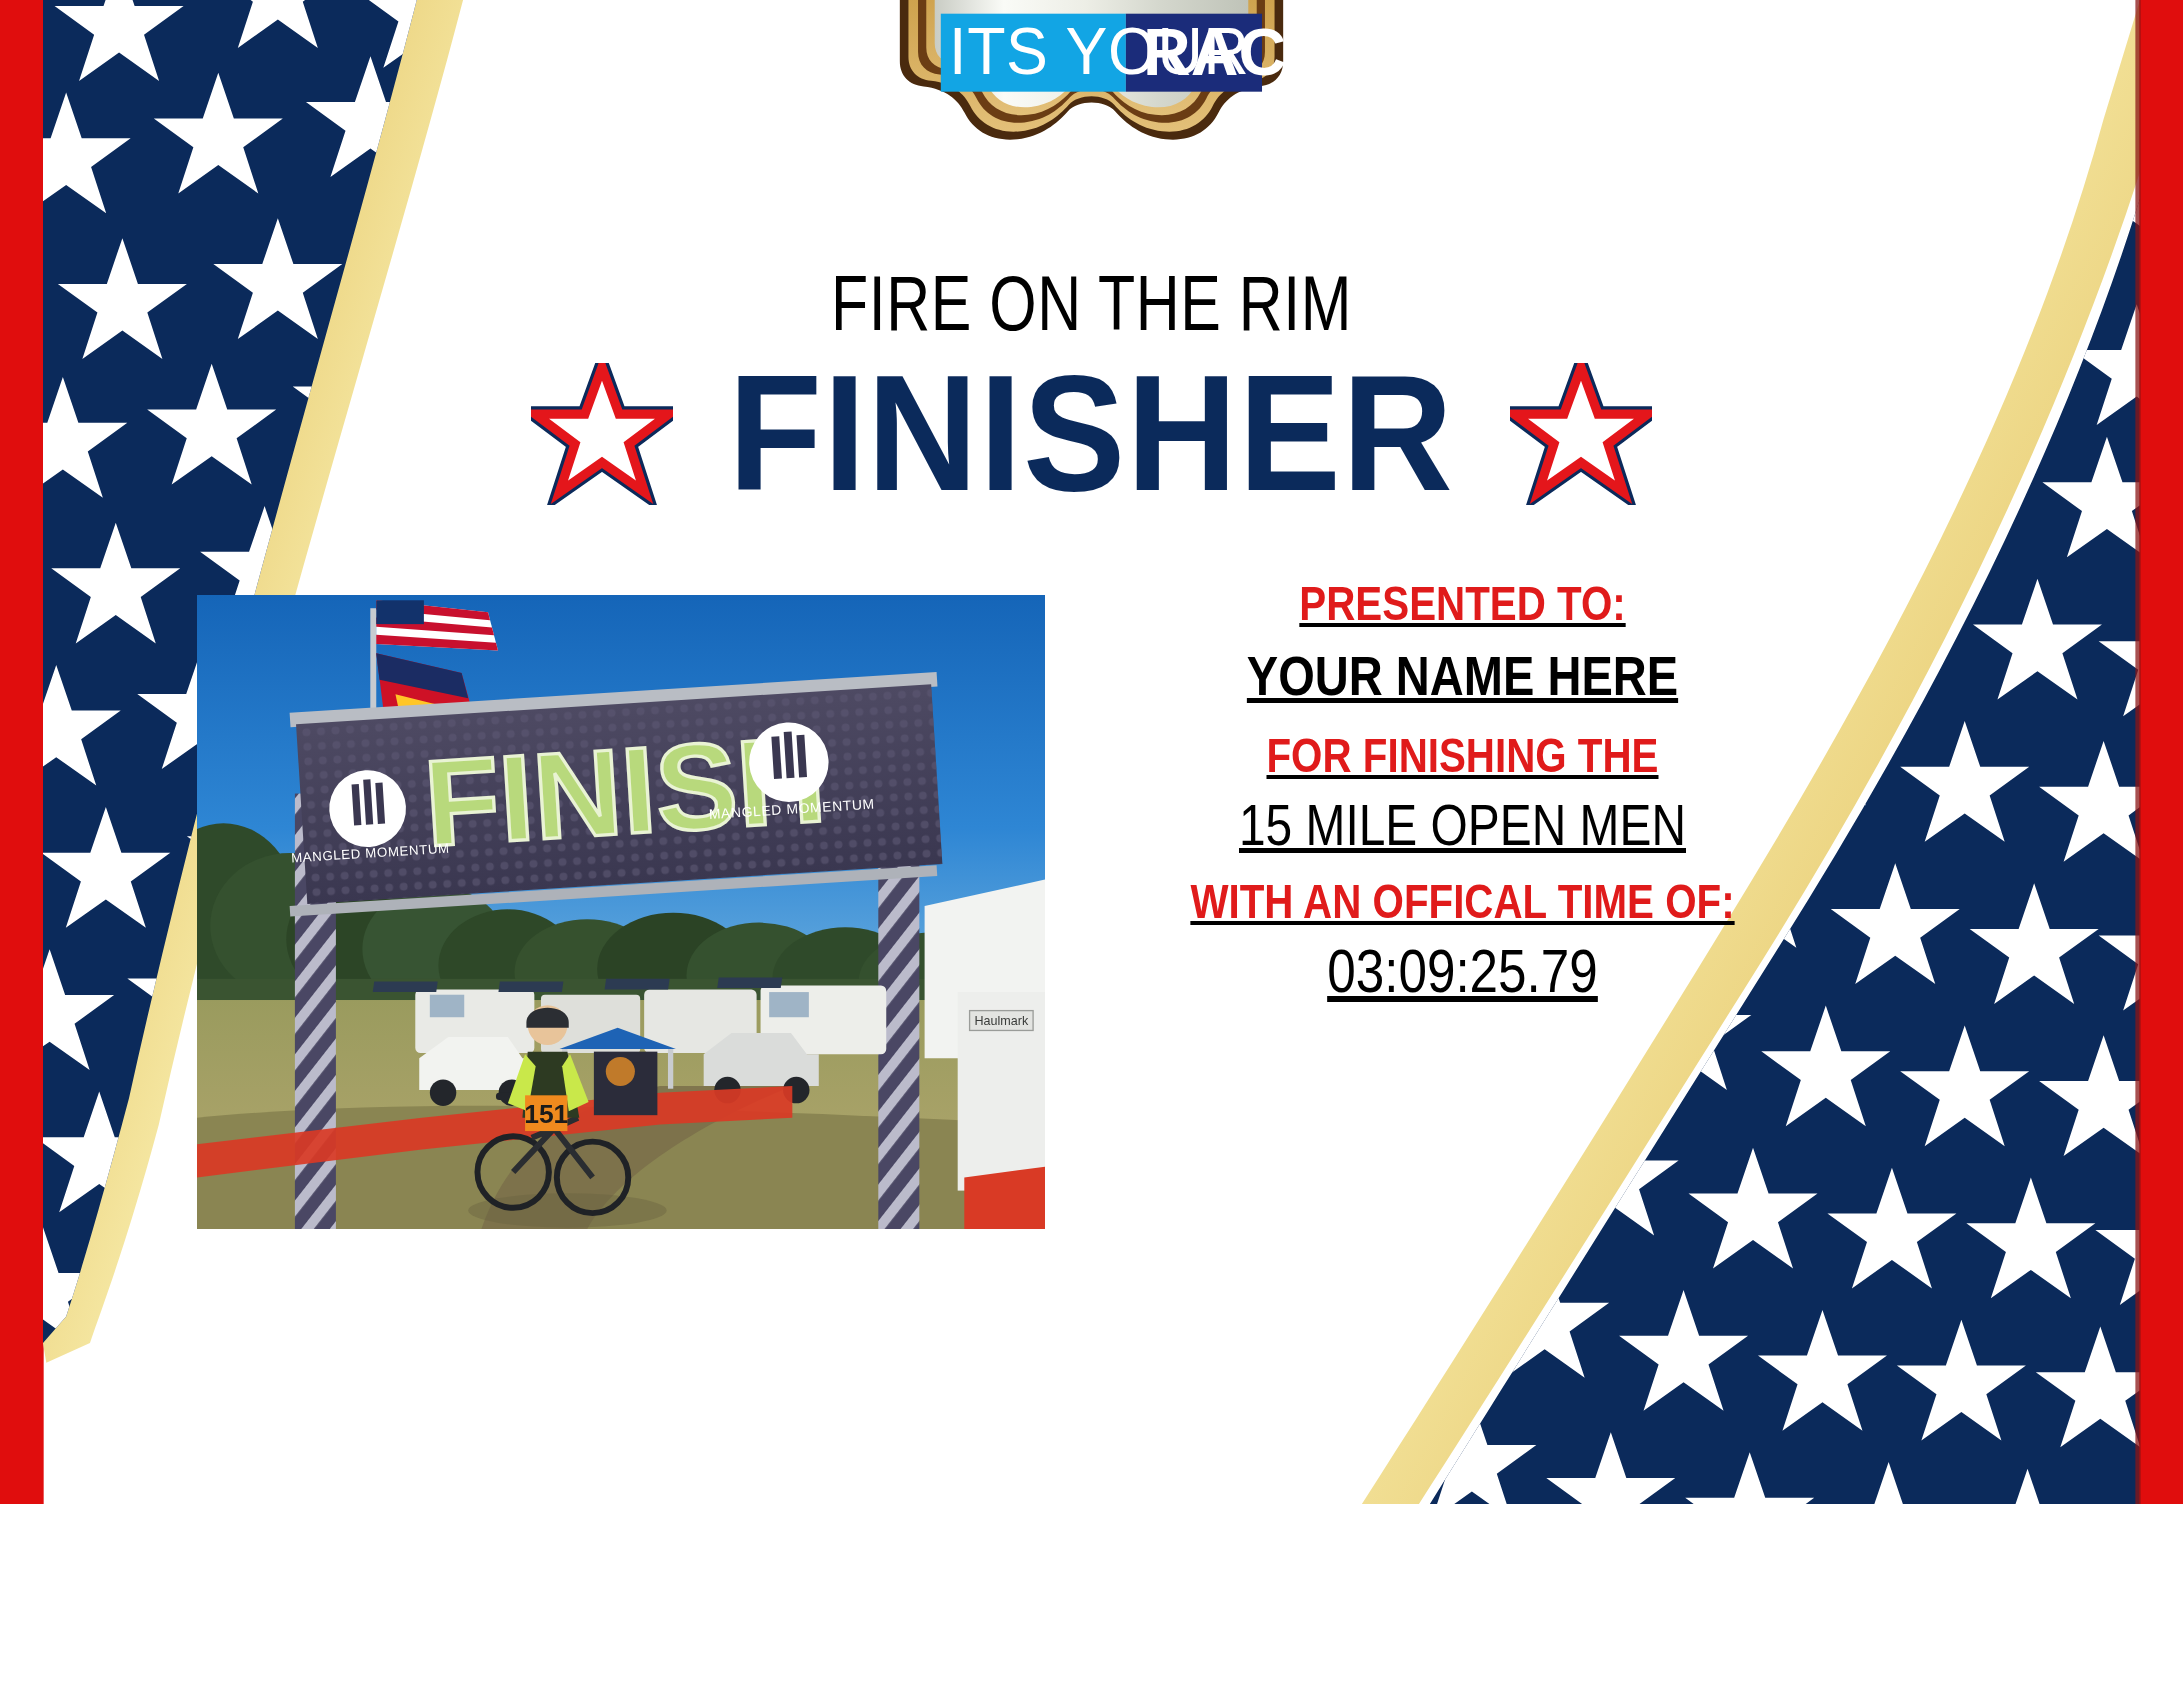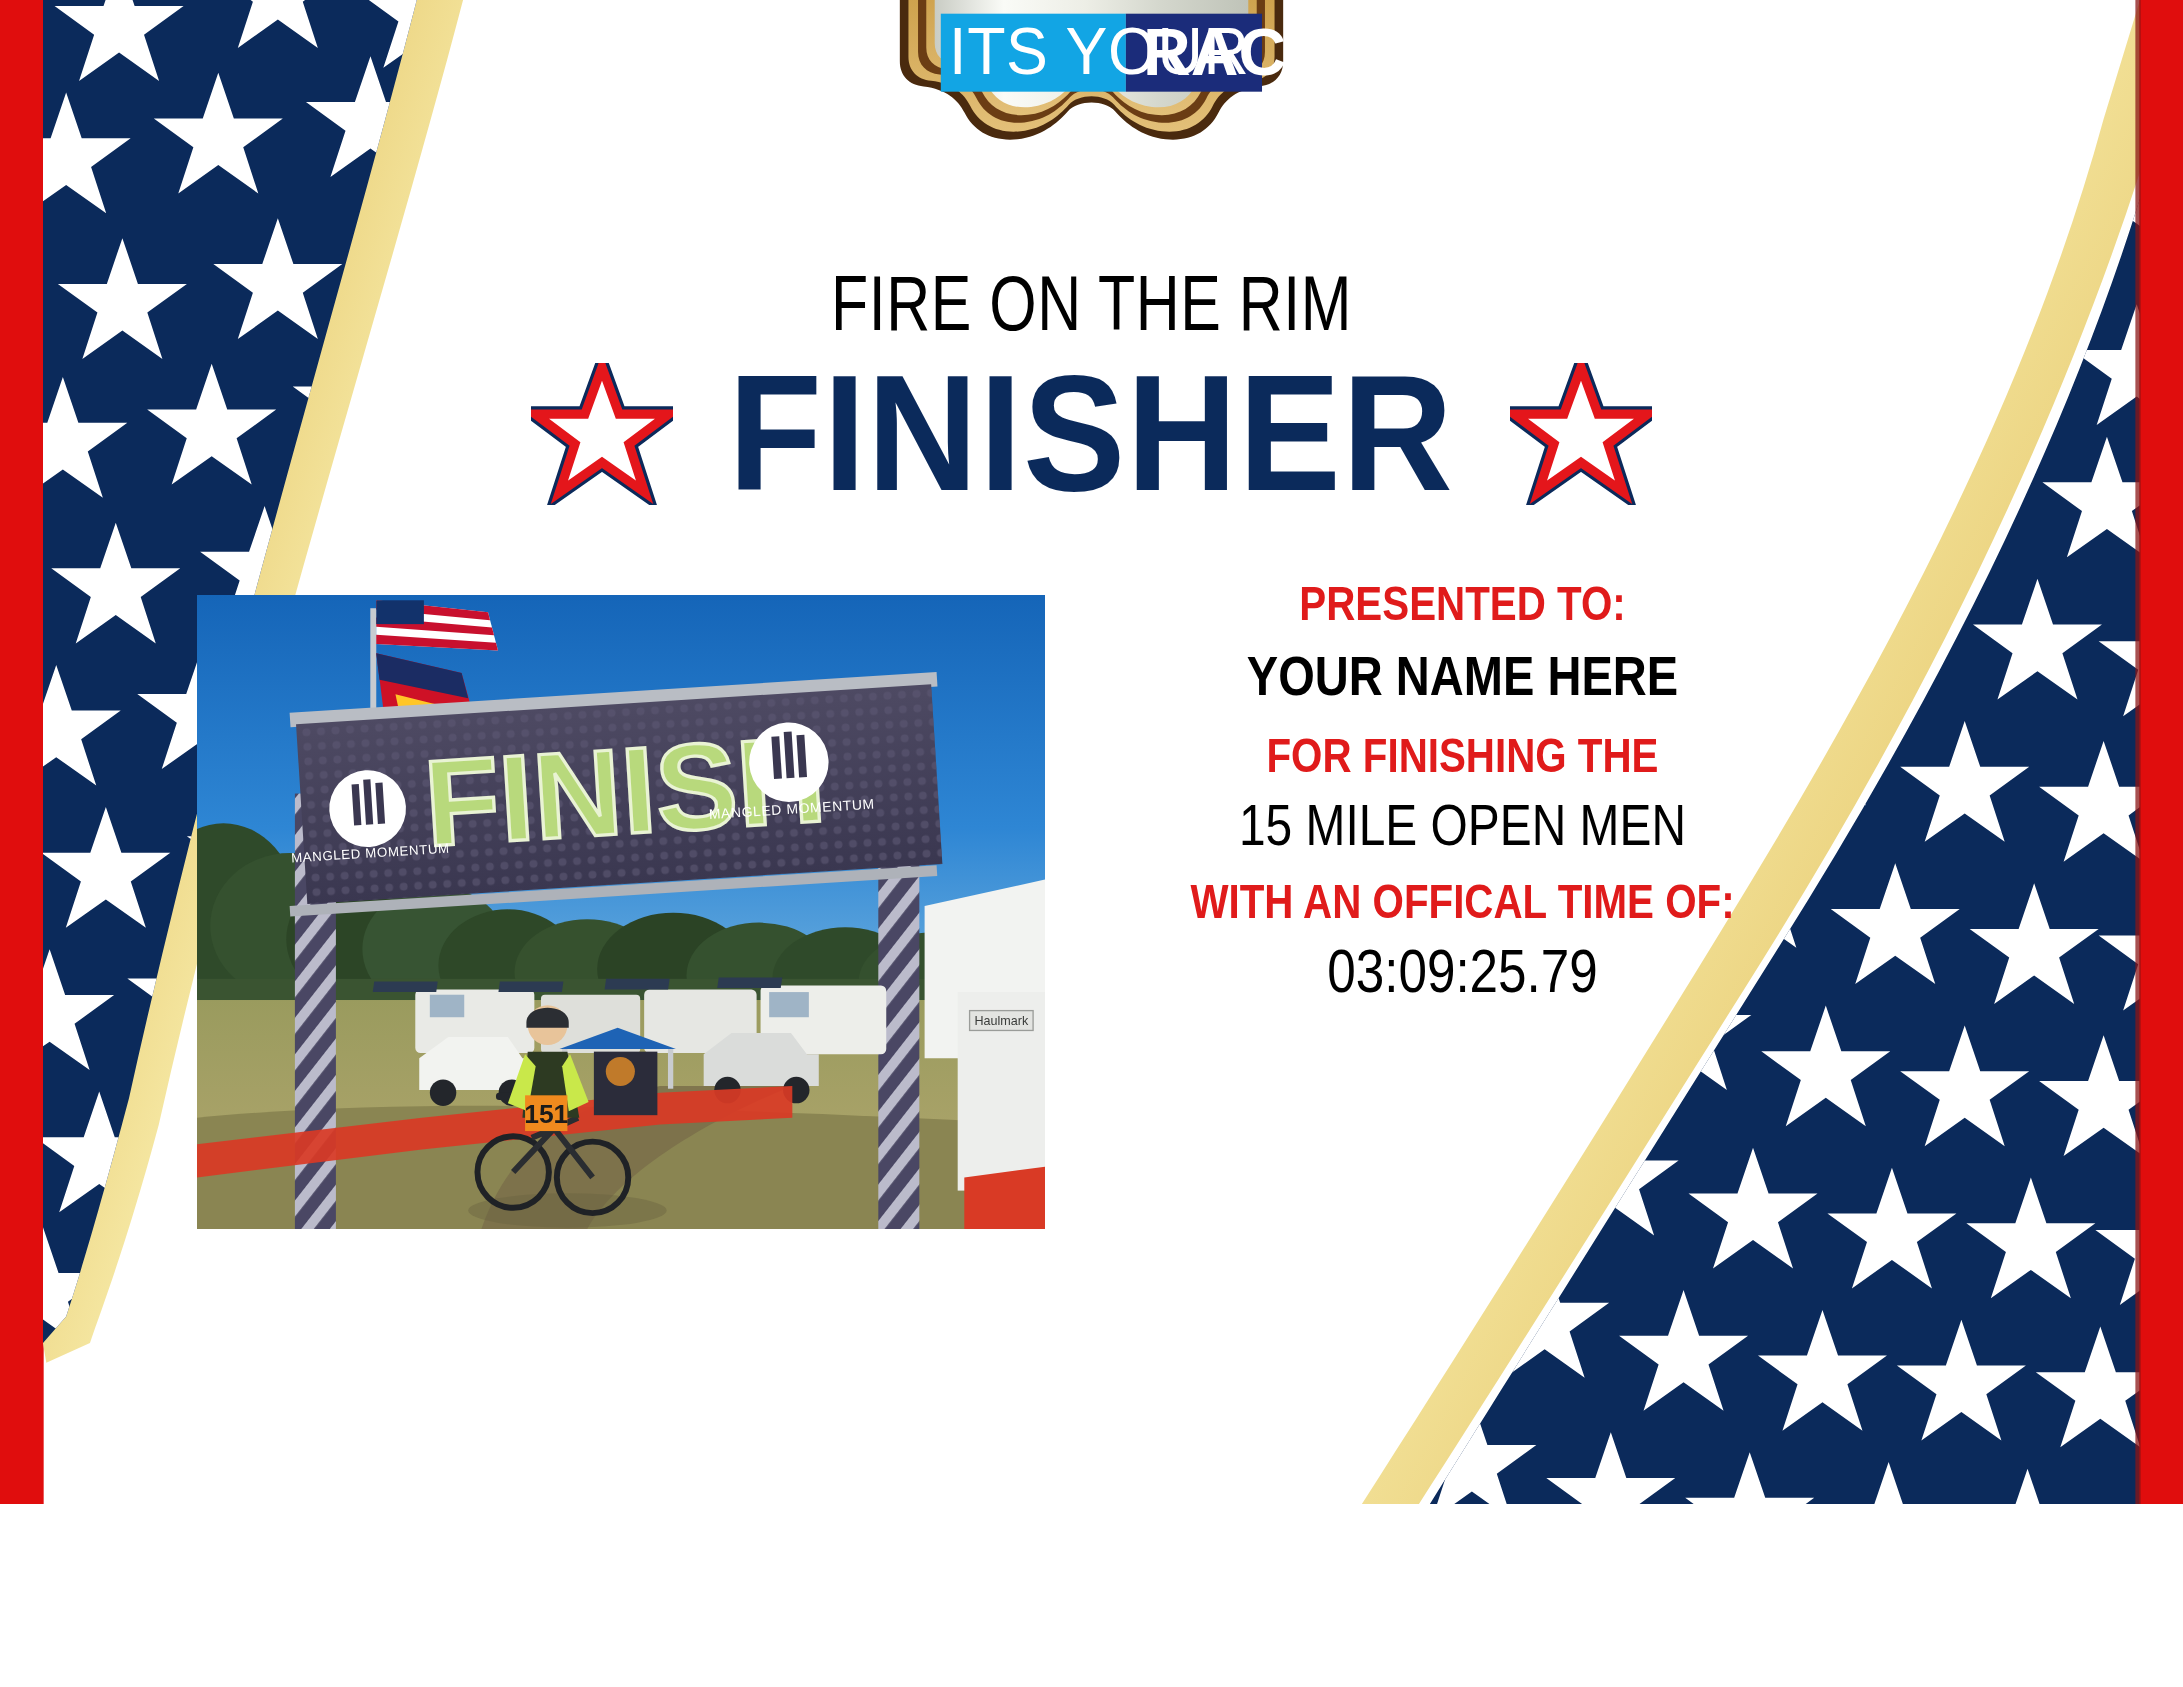--- a/index.html
+++ b/index.html
@@ -27,21 +27,21 @@
     font-size:165px;font-weight:700;color:#0b2a5b;letter-spacing:1.3px;
     line-height:165px;transform:scaleX(.93);transform-origin:50% 50%;
     white-space:nowrap;font-family:"Liberation Sans",sans-serif;
   }
   .star-deco{width:142px;height:142px;flex:0 0 auto;}
 
   
   #photo{position:absolute;left:197px;top:595px;width:848px;height:634px;overflow:hidden;}
 
   
-  #present{position:absolute;left:1072px;top:576px;width:781px;text-align:center;}
+  #present{position:absolute;left:1072px;top:576px;width:781px;text-align:center;text-decoration:underline;}
   .red-line{
     color:#e01b1b;font-weight:700;white-space:nowrap;
     transform:scaleX(.84);transform-origin:50% 50%;
     font-family:"Liberation Sans",sans-serif;
   }
   .blk-line{
     color:#000;font-weight:700;white-space:nowrap;
     transform:scaleX(.84);transform-origin:50% 50%;
     font-family:"Liberation Sans",sans-serif;
   }

